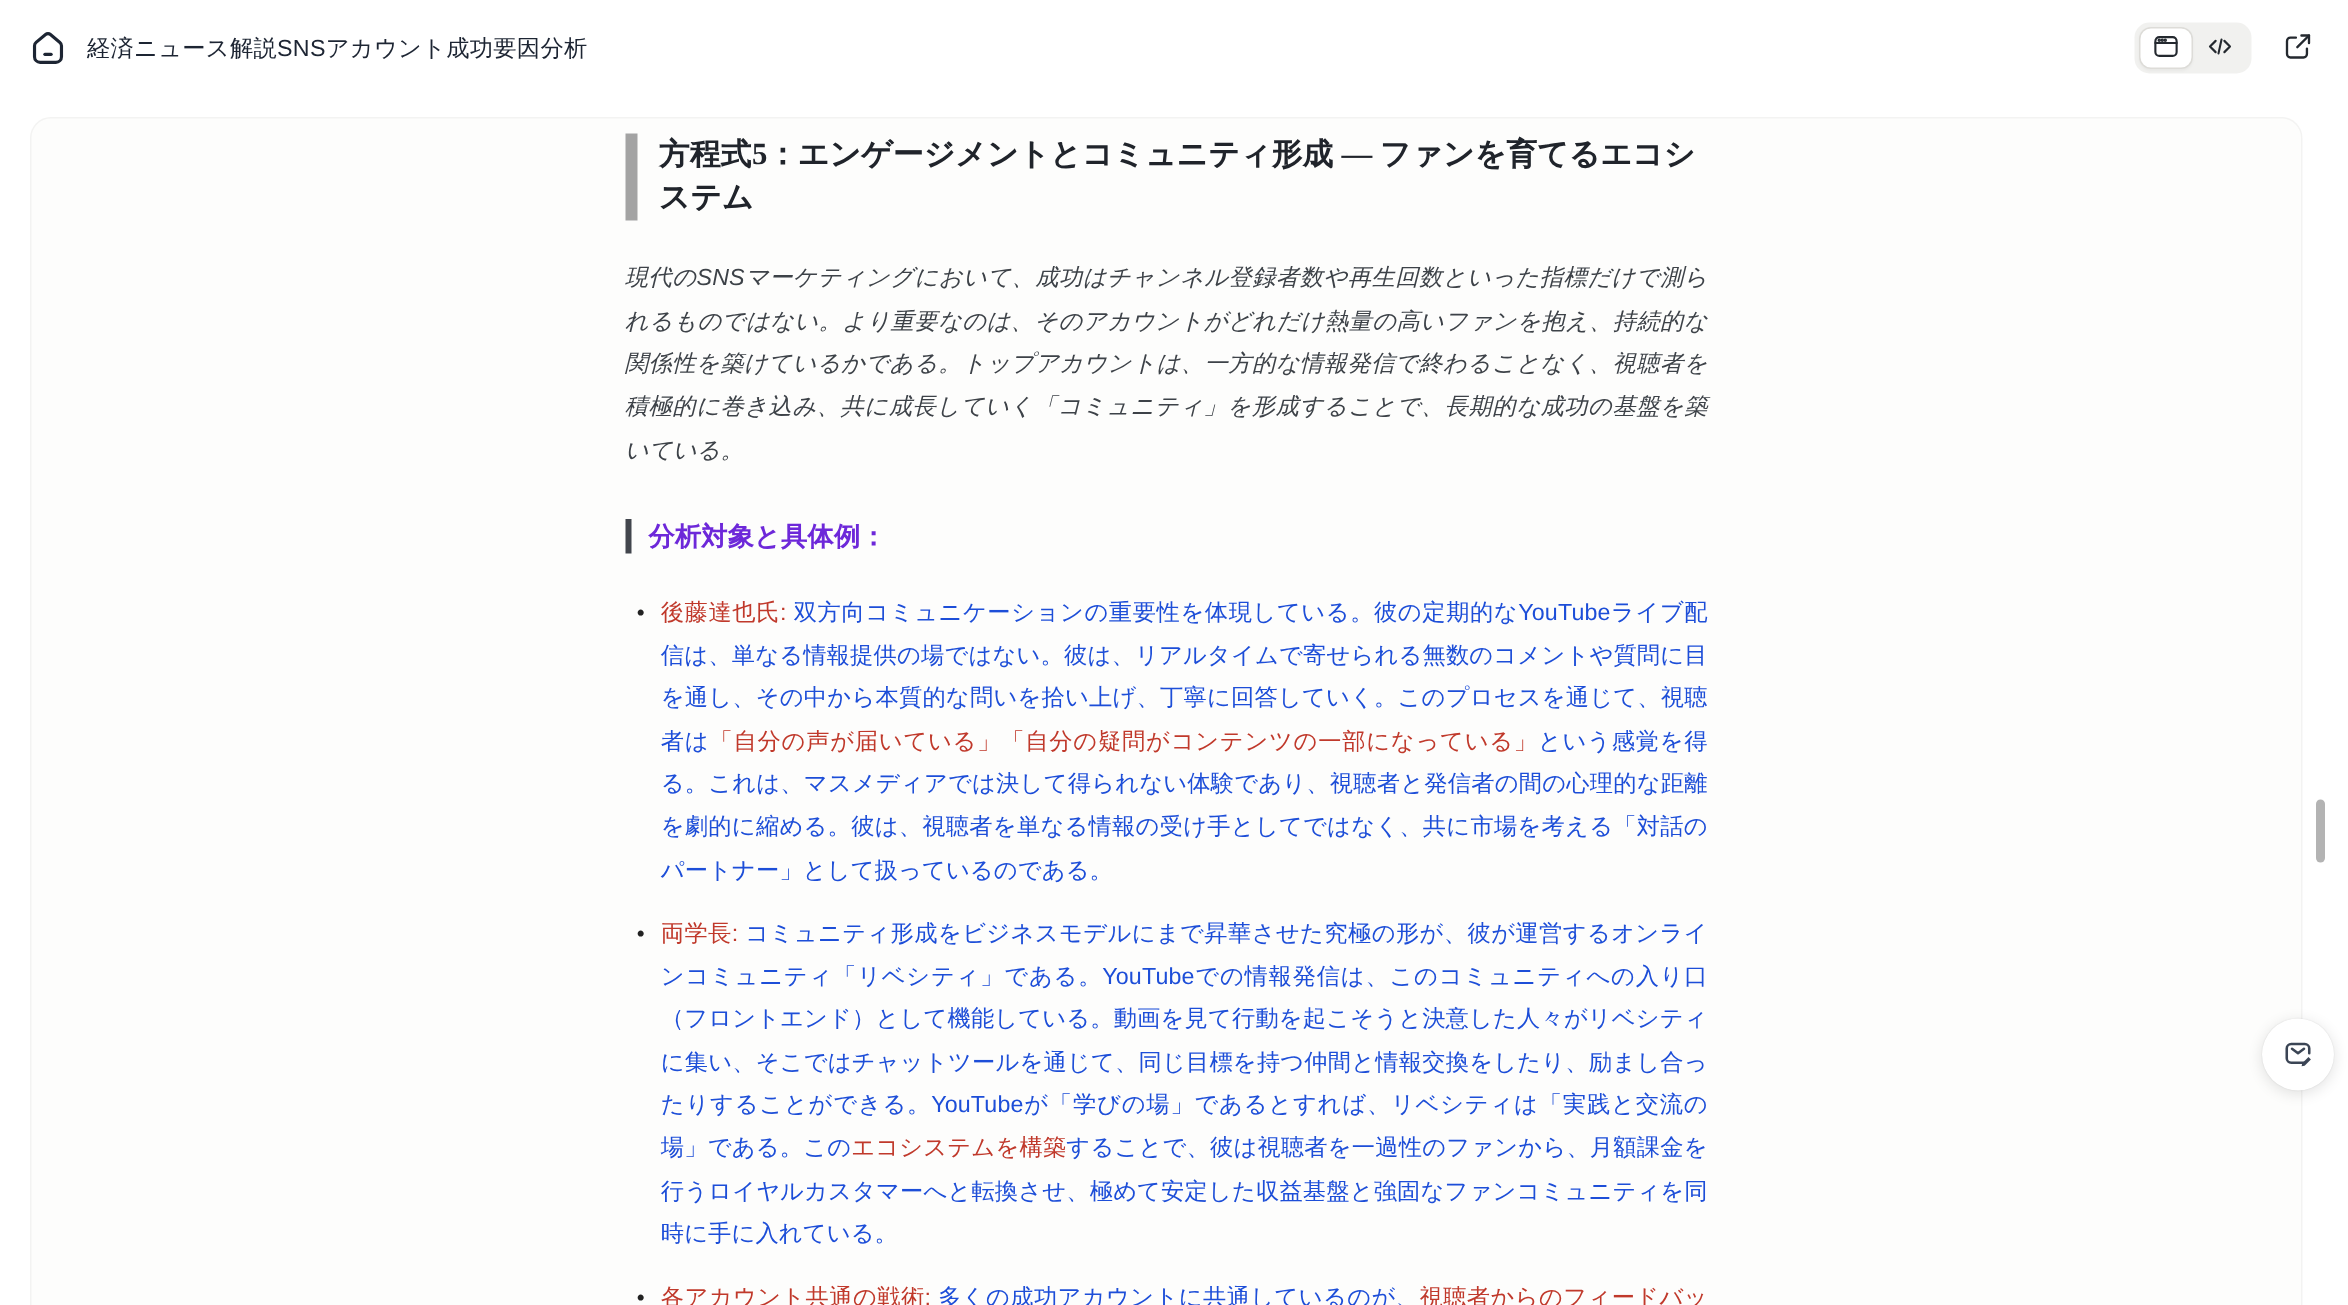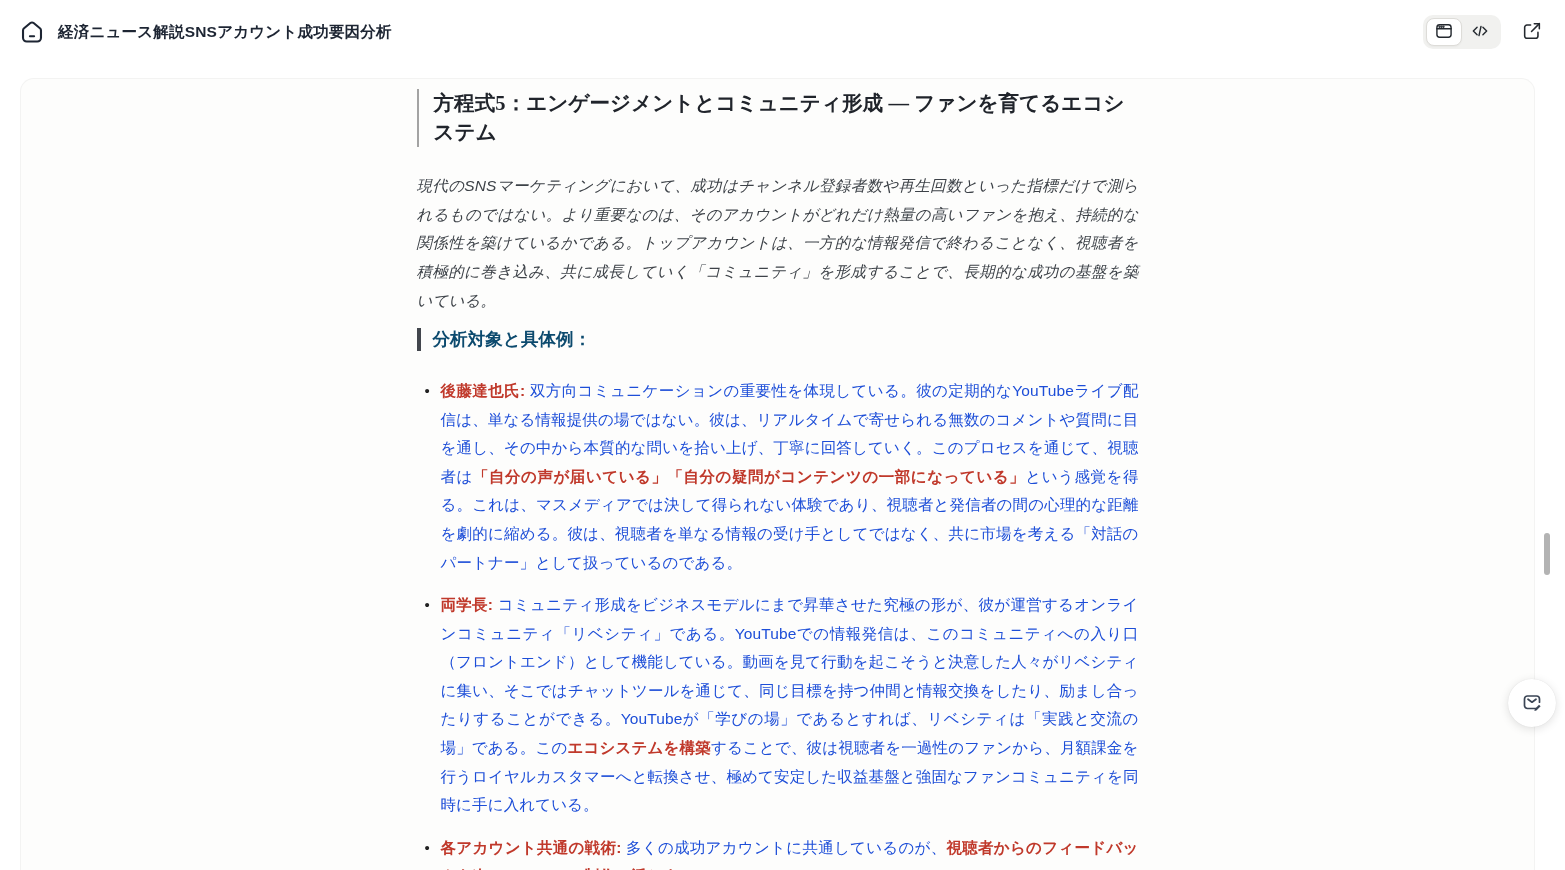--- a/index.html
+++ b/index.html
@@ -5,55 +5,55 @@
   * { margin:0; padding:0; box-sizing:border-box; }
   html,body { width:1565px; height:870px; overflow:hidden; background:#ffffff;
     font-family:"Liberation Sans","DejaVu Sans",sans-serif; }
 
   
   .topbar { position:absolute; top:0; left:0; width:100%; height:64px;
     background:#ffffff; display:flex; align-items:center; justify-content:space-between;
     padding:0 18px; z-index:5; }
   .topbar-left { display:flex; align-items:center; gap:12px; }
   .app-icon { width:28px; height:28px; color:#1d2533; }
-  .doc-title { font-size:15.5px; font-weight:700; color:#1d2533; letter-spacing:.2px; }
+  .doc-title { font-size:15.5px; font-weight:400; color:#1d2533; letter-spacing:.2px; }
   .topbar-right { display:flex; align-items:center; gap:16px; }
   .seg-ctrl { background:#f1f1ef; border-radius:10px; padding:3px; display:flex; align-items:center; }
   .seg-btn { width:36px; height:28px; display:flex; align-items:center; justify-content:center;
     border-radius:8px; border:1px solid transparent; background:transparent; cursor:pointer; color:#24292f; }
   .seg-btn.active { background:#ffffff; border-color:#dddcd8; box-shadow:0 1px 2px rgba(0,0,0,.04); }
   .ext-btn { width:30px; height:30px; display:flex; align-items:center; justify-content:center;
     background:transparent; border:none; cursor:pointer; color:#24292f; }
 
   
   .panel { position:absolute; left:20px; right:30px; top:78px; height:900px;
     background:#fdfdfc; border:1px solid rgba(0,0,0,.04); border-radius:14px; overflow:hidden; }
   .doc-col { width:722px; margin:0 auto; padding-top:8px; }
 
   .doc { color:#3d4248; font-size:15.5px; line-height:1.845; text-align:justify;
     letter-spacing:.1px; }
 
   h2.eq-heading { font-family:"Liberation Serif","DejaVu Serif",serif;
     font-size:20.5px; font-weight:700; color:#20242b; line-height:1.42;
-    border-left:2px solid #a3a3a3; padding-left:15px; margin-top:2px; text-align:left; }
+    border-left:8px solid #a3a3a3; padding-left:15px; margin-top:2px; text-align:left; }
 
   p.intro { margin-top:25px;font-style:italic; }
 
   h3.sub-heading { font-family:"Liberation Serif","DejaVu Serif",serif;
-    font-size:17.5px; font-weight:700; color:#0c4a6e; line-height:1.3;
-    border-left:4px solid #42464d; padding-left:12px; margin-top:13px; text-align:left; }
+    font-size:17.5px; font-weight:700; color:#6d28d9; line-height:1.3;
+    border-left:4px solid #42464d; padding-left:12px; margin-top:31px; text-align:left; }
 
   ul.analysis { list-style:none; margin-top:26px; }
   ul.analysis li { display:flex; margin-bottom:14px; }
   .bullet-dot { flex:0 0 24px; text-align:left; padding-left:8px; color:#222;
     font-size:15px; line-height:1.845; }
   .li-body { flex:1; }
 
   .seg-normal { color:#1d4ed8; }
-  .seg-red { color:#c0392b; font-weight:700; }
+  .seg-red { color:#c0392b; font-weight:400; }
 
   
   .scroll-thumb { position:absolute; right:15px; top:533px; width:6px; height:42px;
     background:#b3b3b3; border-radius:3px; z-index:6; }
   .fab { position:absolute; right:9px; top:679px; width:48px; height:48px;
     border-radius:50%; background:#ffffff; border:none;
     box-shadow:0 2px 10px rgba(0,0,0,.12), 0 0 1px rgba(0,0,0,.12);
     display:flex; align-items:center; justify-content:center; cursor:pointer;
     color:#3b4555; z-index:6; }
 </style>

